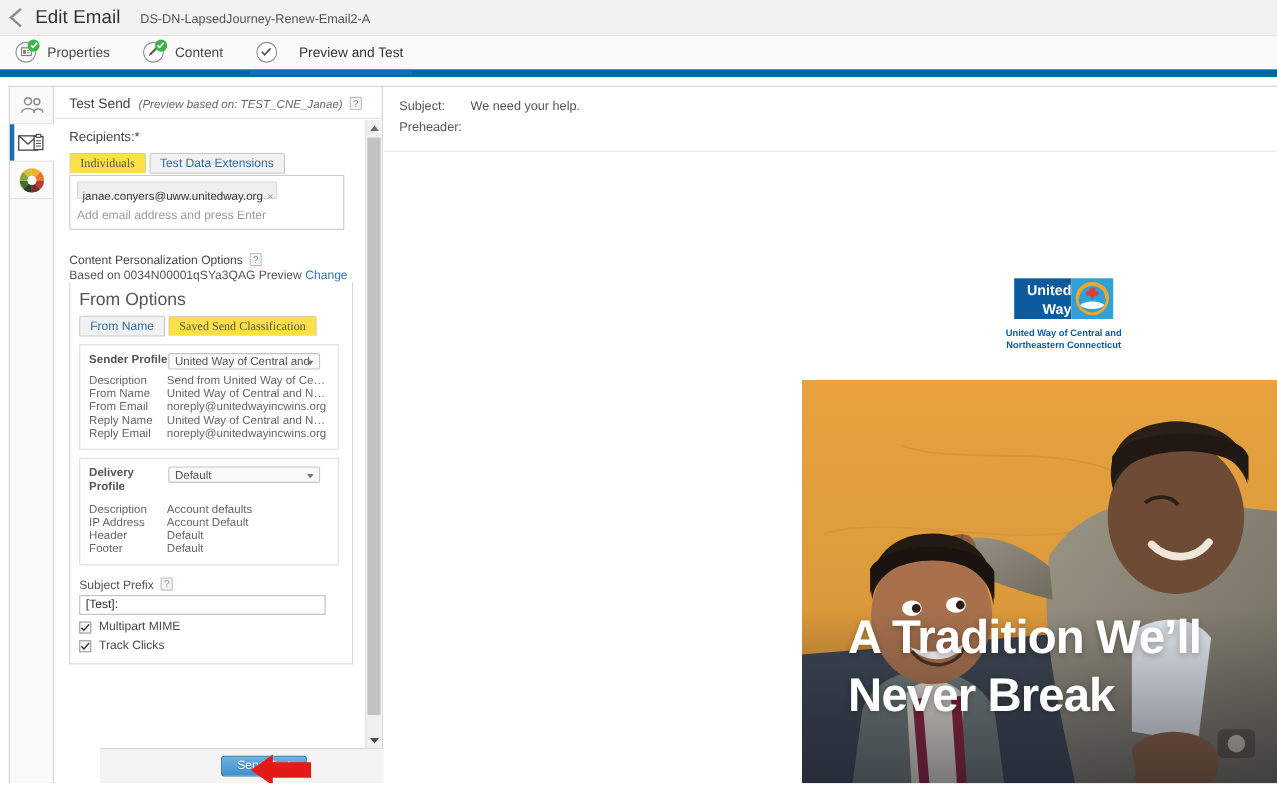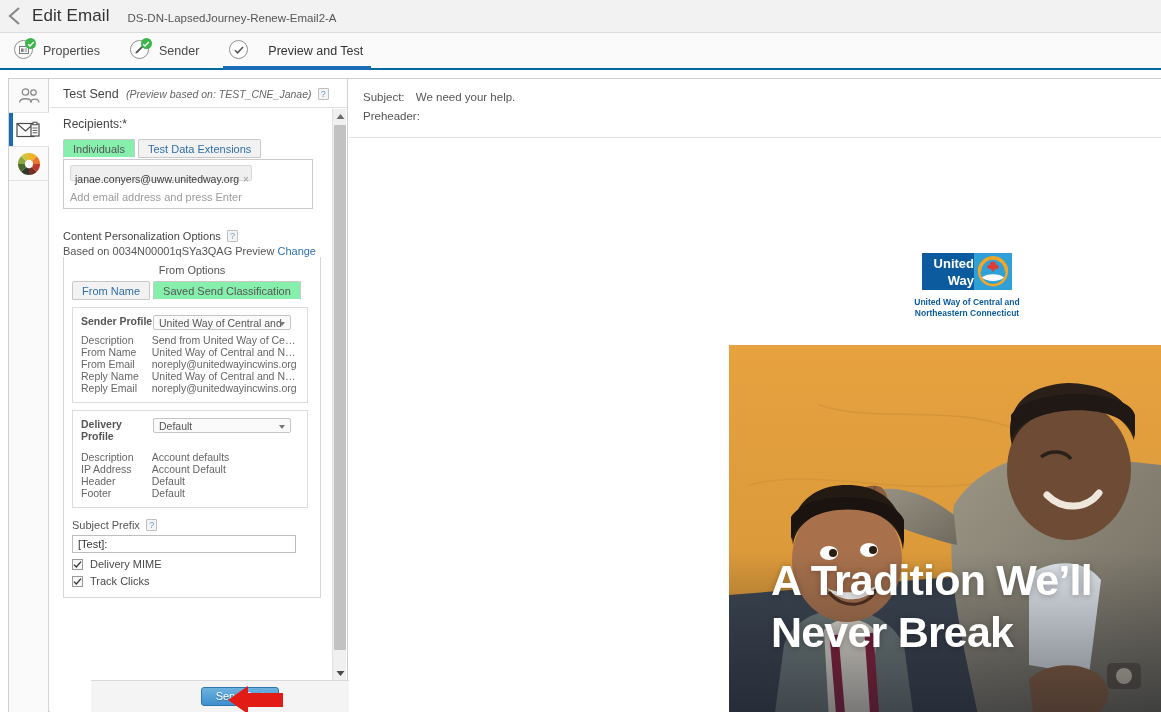--- a/index.html
+++ b/index.html
@@ -33,21 +33,21 @@
     margin-left: 2px; letter-spacing:0.1px;
   }
   .email-name {
     font-size: 11.5px; color:#555; margin-left: 18px; position:relative; top:2px;
   }
 
   
   .tabbar {
     position:absolute; left:0; top:33px; width:1161px; height:37px;
     background:#fafafa;
-    border-bottom: 2px solid #0369a1;
+    border-bottom: 7px solid #0369a1;
     display:flex; align-items:center;
   }
   .tab {
     display:flex; align-items:center; height:37px;
     padding: 0 16px 0 14px;
     cursor:pointer; position:relative;
   }
   .tab .tlabel { font-size: 12.5px; color:#4a4a4a; margin-left:8px; }
   .tab.active .tlabel { color:#333;padding-left:10px; }
   .tab.active::after {
@@ -128,21 +128,21 @@
   .lbl-strong { font-size:12px; color:#444; }
   .hint { font-size:11px; font-style:italic; color:#666; line-height:14px; margin-top:2px; width:255px; }
 
   
   .pilltabs { display:flex; margin-top:8px; }
   .pilltab {
     height:19px; padding:0 9px; font-size:11px; line-height:18px;
     border:1px solid #c8c8c8; background:#f2f2f2; color:#2f6fa8;
     cursor:pointer; margin-right:3px; border-radius:2px 2px 0 0;
   }
-  .pilltab.active { background:#86efac; color:#555; border-bottom-color:#fdfdfd; }
+  .pilltab.active { background:#fde047; color:#555; border-bottom-color:#fdfdfd;font-family:Liberation Serif, serif; }
 
   .chipbox {
     margin-top:1px; width:250px; height:50px;
     border:1px solid #cbcbcb; background:#fff; padding:5px 6px;
   }
   .chip {
     display:inline-flex; align-items:center; height:16px;
     background:#efefef; border:1px solid #d8d8d8; border-radius:2px;
     font-size:10.5px; color:#3c3c3c; padding:12px 2px 0 4px;
   }
@@ -158,21 +158,21 @@
     background:#ebebeb; border:1px solid #d7d7d7;
     display:flex; align-items:center; padding-left:10px;
     font-size:11px; color:#4a4a4a; cursor:pointer;
   }
   .tri { width:0;height:0;border-left:5px solid #555;border-top:4px solid transparent;border-bottom:4px solid transparent;margin-right:8px; }
 
   .optbody {
     width:258px; border:1px solid #d7d7d7; border-top:none;
     background:#fff; padding:7px 8px 10px 8px;
   }
-  .secttitle { font-size:11px; color:#555; margin-bottom:5px;text-align:center; }
+  .secttitle { font-size:16px; color:#555; margin-bottom:5px; }
 
   .selbox {
     position:relative; width:222px; height:16px;
     border:1px solid #c4c4c4; background:#fafafa;
     font-size:10.5px; color:#555; line-height:15px; padding-left:5px;
     cursor:pointer; border-radius:2px;
   }
   .selbox .caret {
     position:absolute; right:5px; top:6px;
     width:0;height:0;border-top:4px solid #777;border-left:3.5px solid transparent;border-right:3.5px solid transparent;
@@ -306,21 +306,21 @@
             <path d="M2.2 9.8 L3.1 7.6 L8.2 2.5 L9.5 3.8 L4.4 8.9 Z" fill="#555"></path>
             <path d="M8.6 2.1 L9.9 3.4" stroke="#555" stroke-width="1.4"></path>
           </svg>
         </span>
         <span class="check">
           <svg width="8" height="8" viewBox="0 0 8 8">
               <polyline points="1.2,4.2 3,6 6.8,2" fill="none" stroke="#fff" stroke-width="1.5"></polyline>
             </svg>
         </span>
       </span>
-      <span class="tlabel">Sender</span>
+      <span class="tlabel">Content</span>
     </div>
 
     <div class="tab active">
       <span class="tabicon">
         <span class="circ">
           <svg width="12" height="12" viewBox="0 0 12 12">
               <polyline points="2,6.2 4.6,8.8 10,3" fill="none" stroke="#555" stroke-width="1.6"></polyline>
             </svg>
         </span>
       </span>
@@ -472,21 +472,21 @@
             <span class="helpbadge">?</span>
             <div class="txtinput">[Test]:</div>
           </div>
 
           <div class="cbrow">
             <span class="cb">
               <svg width="9" height="9" viewBox="0 0 9 9">
                   <polyline points="1,4.6 3.3,7 8,1.6" fill="none" stroke="#333" stroke-width="1.3"></polyline>
                 </svg>
             </span>
-            <span>Delivery MIME</span>
+            <span>Multipart MIME</span>
           </div>
           <div class="cbrow">
             <span class="cb">
               <svg width="9" height="9" viewBox="0 0 9 9">
                   <polyline points="1,4.6 3.3,7 8,1.6" fill="none" stroke="#333" stroke-width="1.3"></polyline>
                 </svg>
             </span>
             <span>Track Clicks</span>
           </div>
 
@@ -510,21 +510,21 @@
 
       <div class="sendfooter">
         <div class="btn-primary">Send Test</div>
       </div>
     </div>
 
     <div class="preview">
       <div class="pv-head">
         <div class="pv-line">
           <span class="k">Subject:</span>
-          <span style="margin-left:8px;">We need your help.</span>
+          <span style="margin-left:20px;">We need your help.</span>
         </div>
         <div class="pv-line">
           <span class="k">Preheader:</span>
           <span style="margin-left:4px;"></span>
         </div>
       </div>
       <div class="pv-rule"></div>
       <div class="pv-webver">Web</div>
 
       <div class="emailbody">

